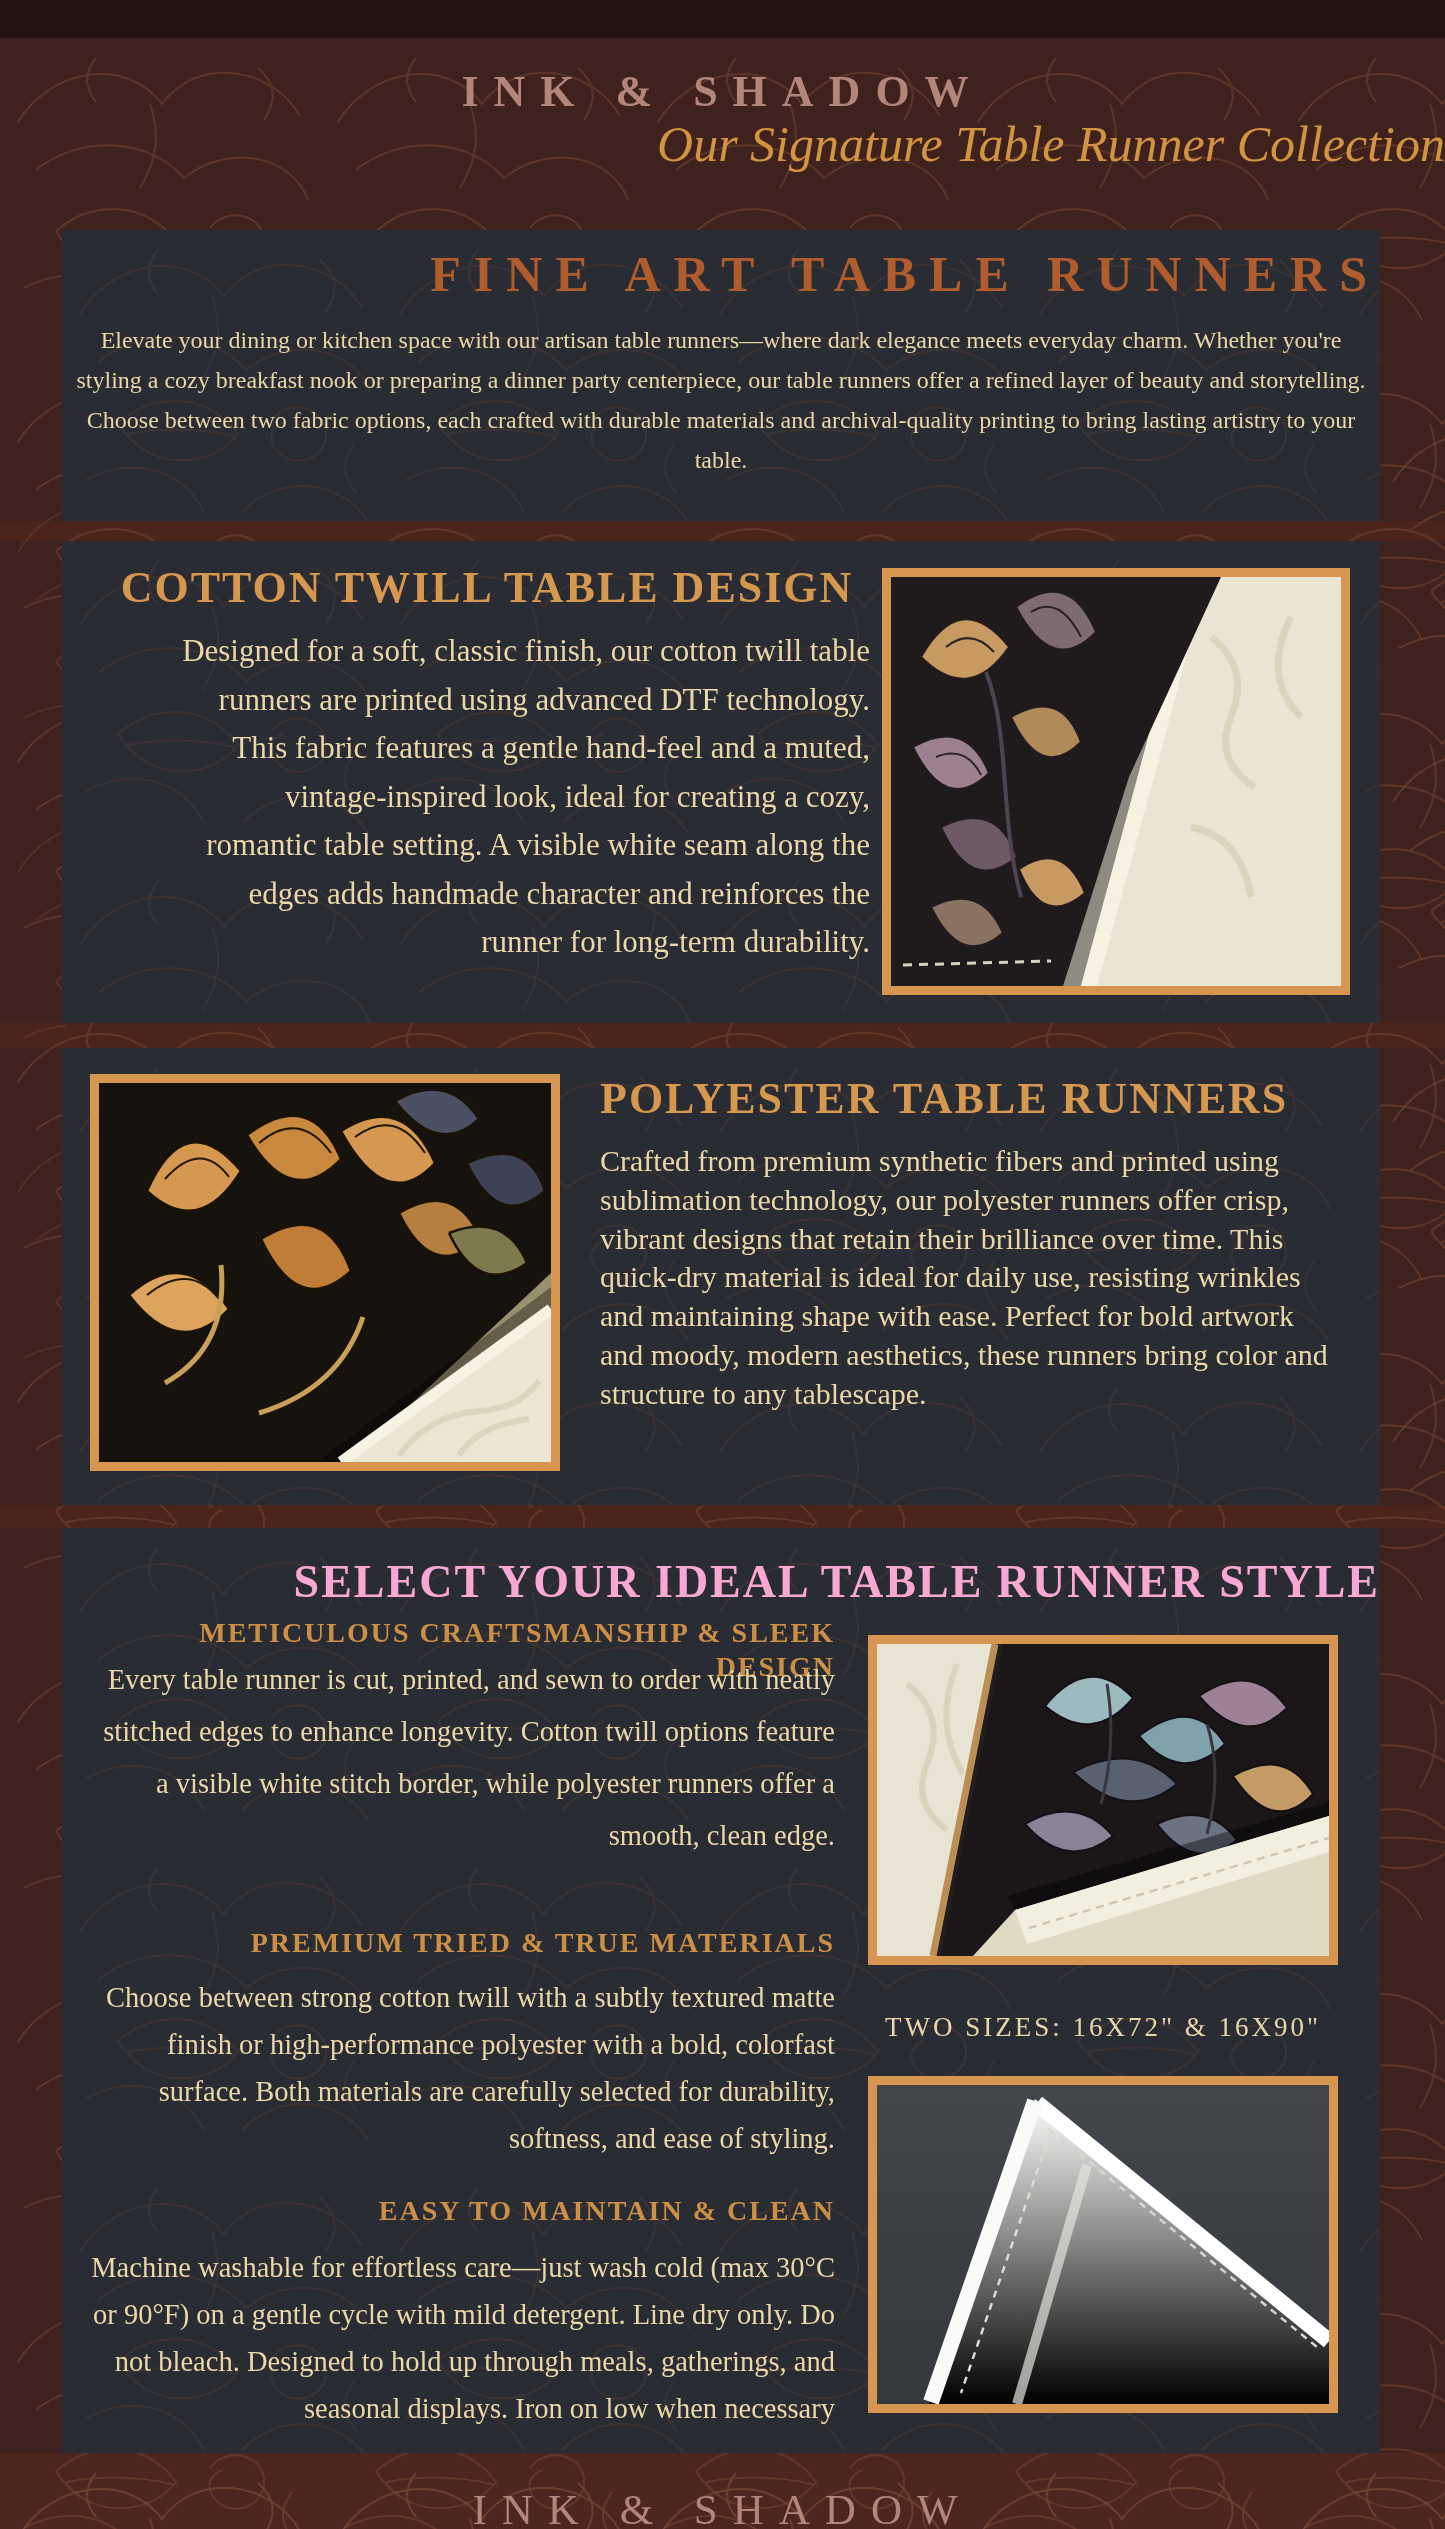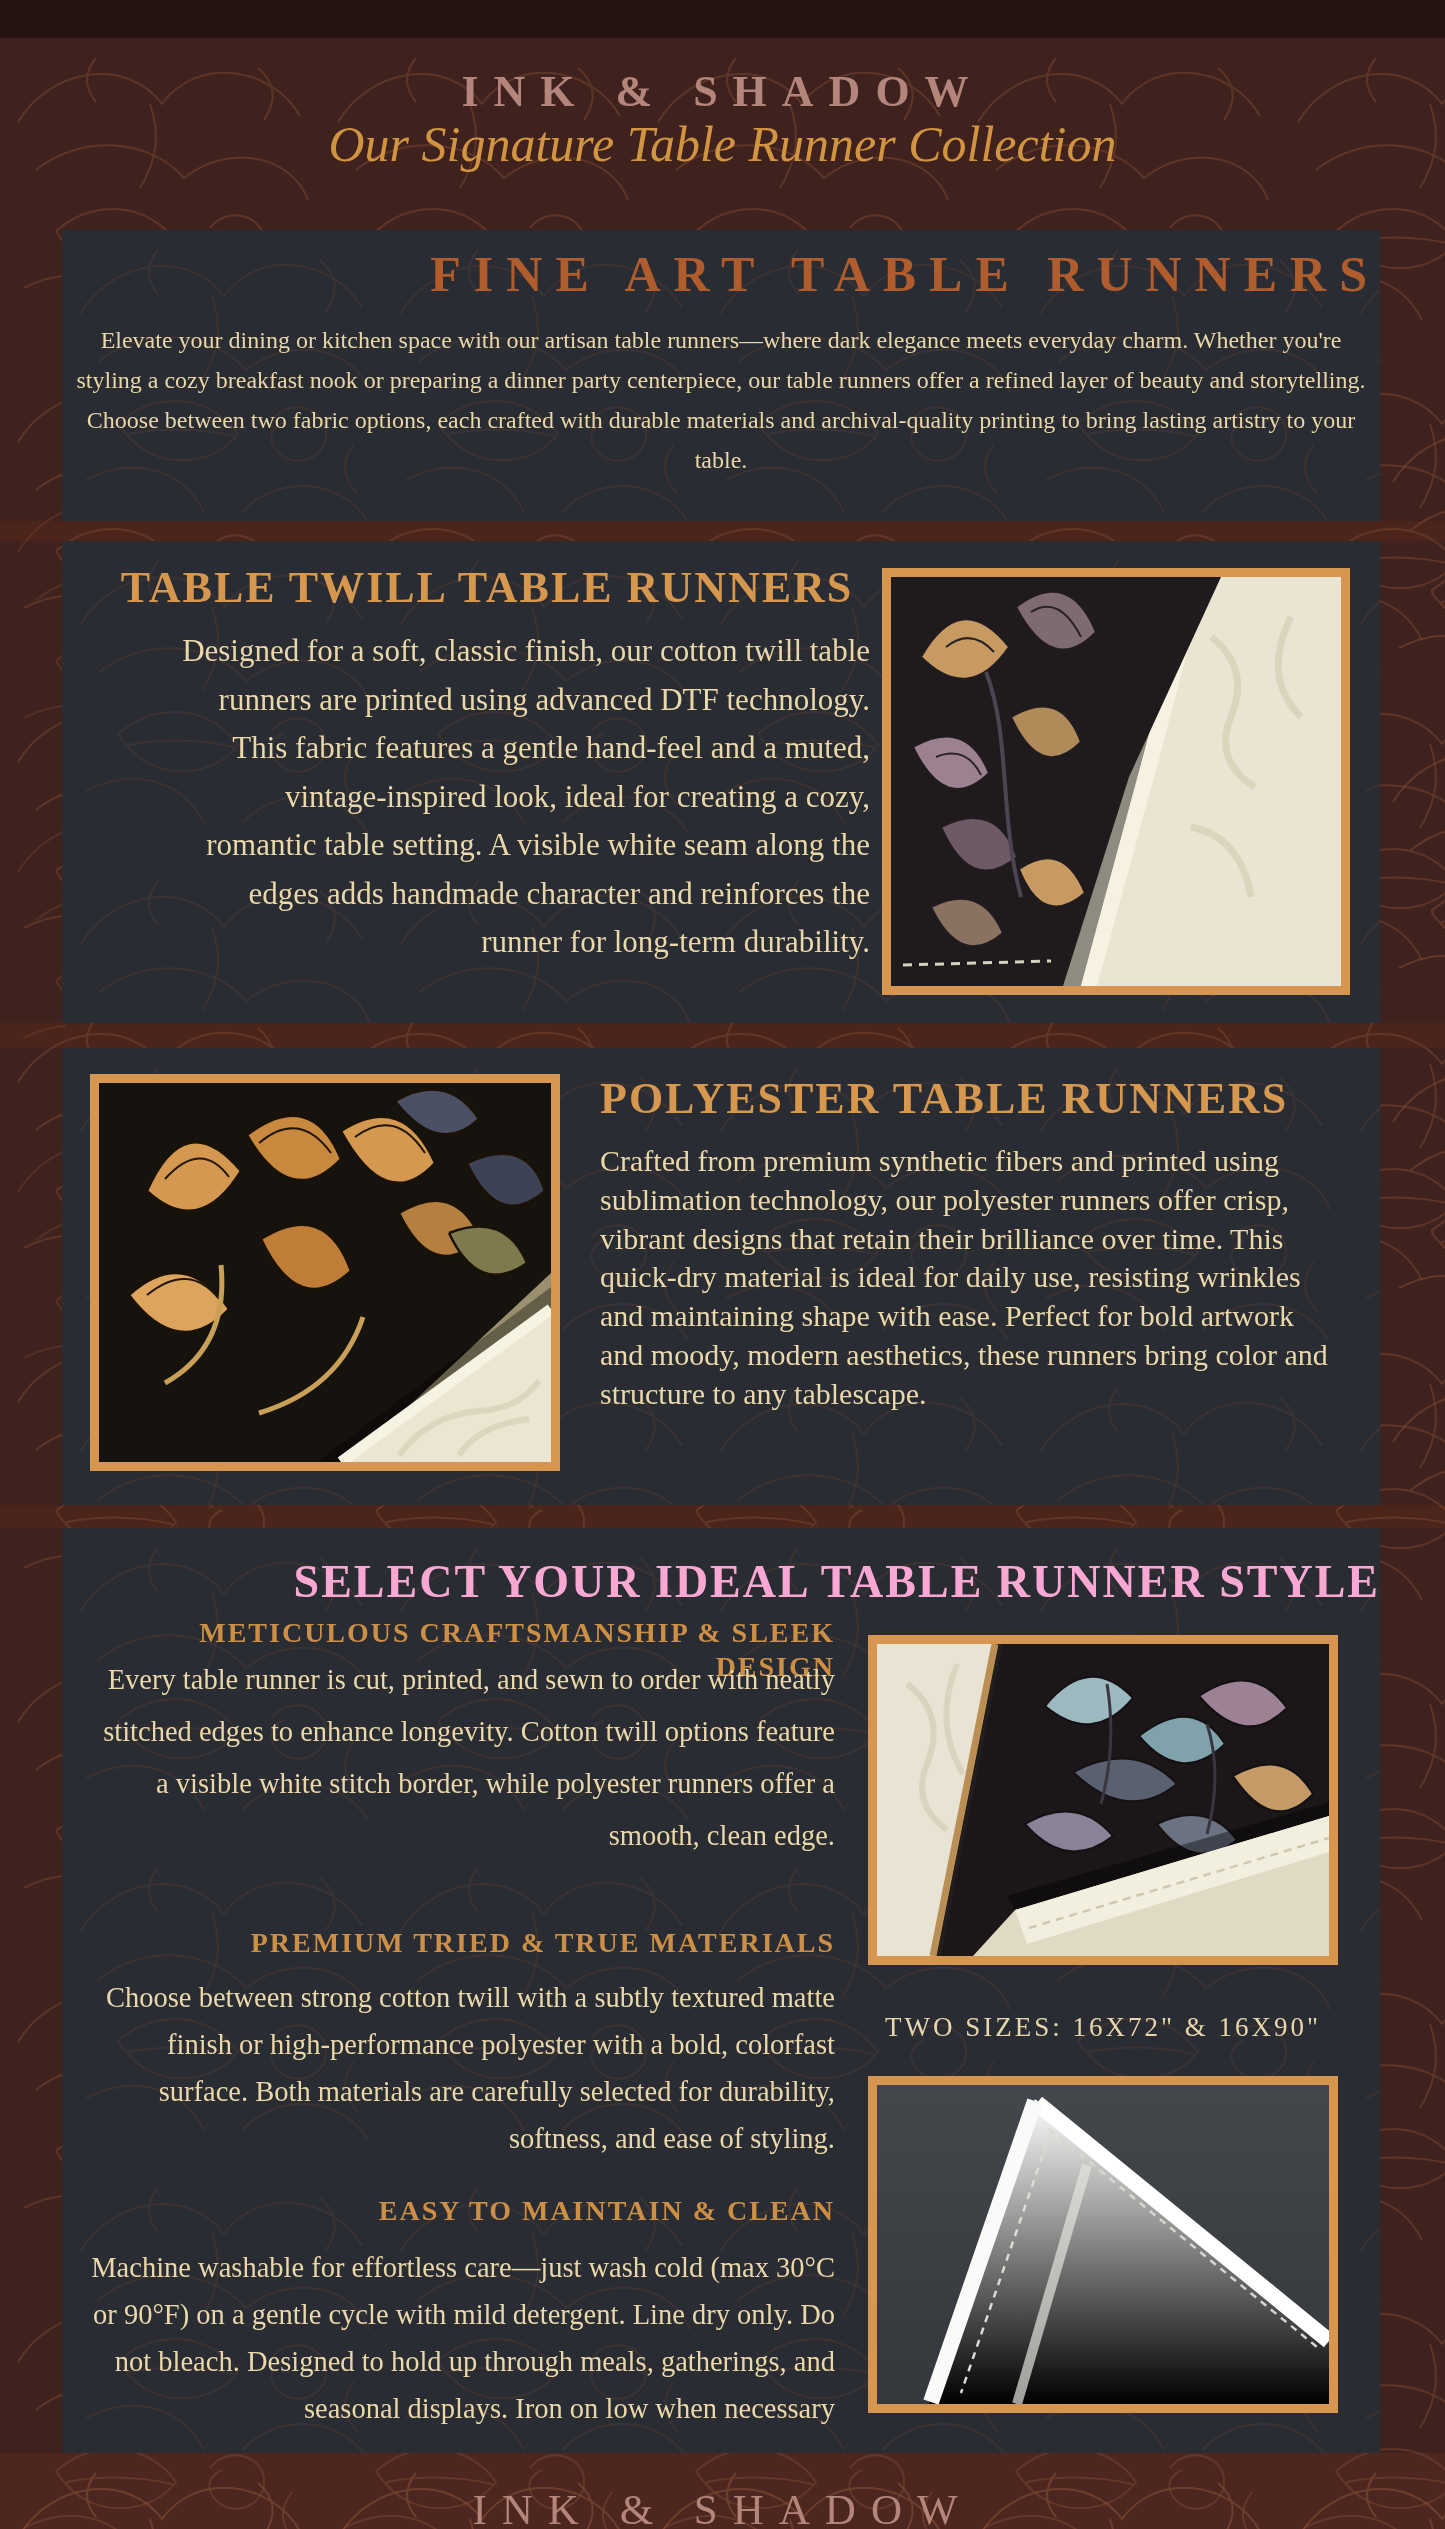--- a/index.html
+++ b/index.html
@@ -13,21 +13,21 @@
   .footer-bg{position:absolute;left:0;top:2415px;width:1445px;height:114px;background:#4e2620;}
   .panel{position:absolute;left:62px;width:1318px;background:#292c33;}
   .panel svg.panel-pat{position:absolute;left:0;top:0;width:100%;height:100%;color:#4a505c;opacity:.22;}
   .panel-1{top:192px;height:291px;}
   .panel-2{top:503px;height:482px;}
   .panel-3{top:1010px;height:457px;}
   .panel-4{top:1490px;height:925px;}
   .abs{position:absolute;margin:0;}
   .brand-top{top:28px;left:0;width:1445px;text-align:center;font-size:44px;line-height:52px;
              letter-spacing:15px;color:#b4857a;}
-  .tagline{top:76px;left:0;width:1445px;text-align:center;font-style:italic;font-size:50px;
+  .tagline{top:76px;left:0;width:1445px;text-align:right;font-style:italic;font-size:50px;
            line-height:60px;color:#d29440;font-family:Liberation Serif, serif;}
   .s1-title{top:16px;left:0;width:100%;text-align:right;font-size:50px;line-height:56px;
             letter-spacing:13px;color:#b05c2c;}
   .s1-body{top:90px;left:9px;width:1300px;text-align:center;font-size:24px;line-height:40px;color:#ead7a8;}
   .sec-title{font-weight:700;letter-spacing:2px;color:#d6974f;font-size:44px;line-height:50px;}
   .s2-title{top:22px;left:30px;width:790px;text-align:center;}
   .s2-body{top:86px;left:108px;width:700px;text-align:right;font-size:31px;line-height:48.5px;color:#ead8aa;}
   .s3-title{top:26px;left:538px;width:780px;text-align:left;}
   .s3-body{top:94px;left:538px;width:730px;text-align:left;font-size:30px;line-height:38.8px;color:#ead8aa;}
   .photo{position:absolute;border:9px solid #d6964f;background:#1c181a;}
@@ -99,21 +99,21 @@
         <rect width="1318" height="291" fill="url(#floral)"></rect>
       </svg>
     <h2 class="abs s1-title">FINE ART TABLE RUNNERS</h2>
     <p class="abs s1-body">Elevate your dining or kitchen space with our artisan table runners—where dark elegance meets everyday charm. Whether you're styling a cozy breakfast nook or preparing a dinner party centerpiece, our table runners offer a refined layer of beauty and storytelling. Choose between two fabric options, each crafted with durable materials and archival-quality printing to bring lasting artistry to your table.</p>
   </section>
 
   <section class="panel panel-2">
     <svg class="panel-pat">
         <rect width="1318" height="482" fill="url(#floral)"></rect>
       </svg>
-    <h2 class="abs sec-title s2-title">TABLE TWILL TABLE RUNNERS</h2>
+    <h2 class="abs sec-title s2-title">COTTON TWILL TABLE DESIGN</h2>
     <p class="abs s2-body">Designed for a soft, classic finish, our cotton twill table runners are printed using advanced DTF technology. This fabric features a gentle hand-feel and a muted, vintage-inspired look, ideal for creating a cozy, romantic table setting. A visible white seam along the edges adds handmade character and reinforces the runner for long-term durability.</p>
     <div class="photo s2-photo">
       <svg role="img" viewBox="0 0 450 409" preserveAspectRatio="none" aria-label="Cotton twill table runner with dark floral print folded to reveal its white underside on a concrete floor">
         <rect width="450" height="409" fill="#8e8b81"></rect>
         <g stroke="#77746a" fill="none" opacity=".6">
           <path d="M390,409 L420,260 L450,250"></path>
             <path d="M240,409 L265,340"></path>
         </g>
         <g fill="#7c7970" opacity=".7">
           <circle cx="380" cy="330" r="2"></circle>

